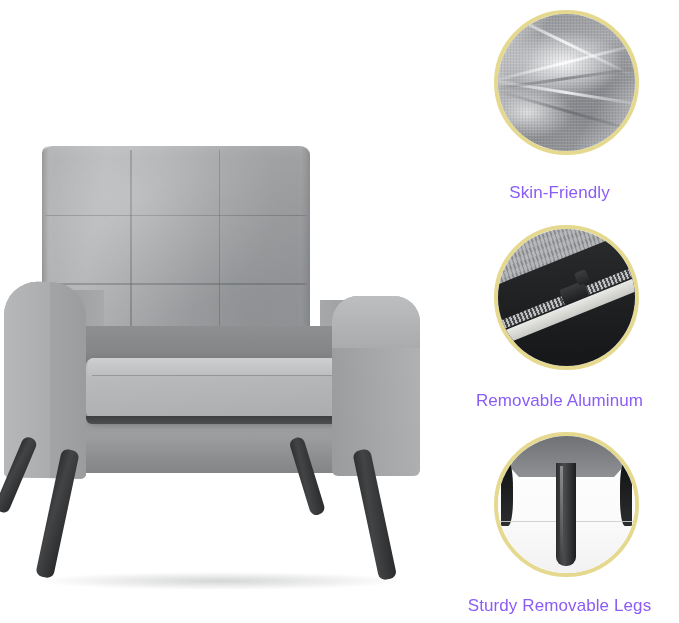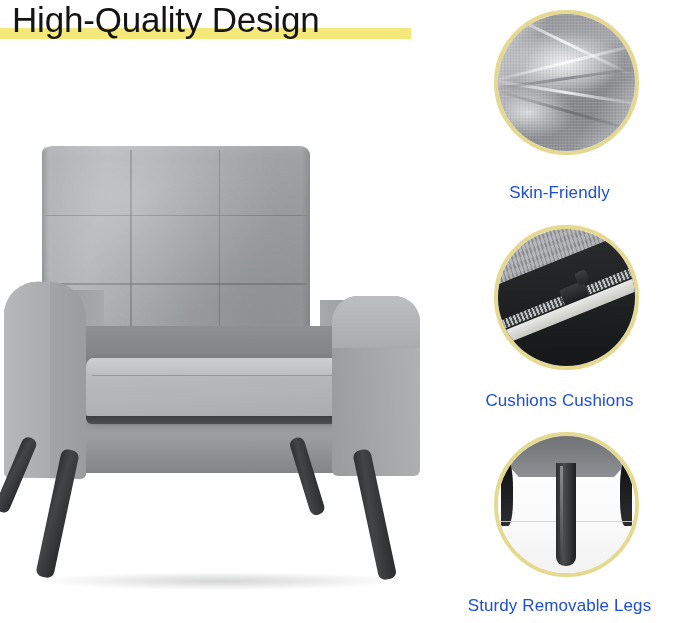--- a/index.html
+++ b/index.html
@@ -252,21 +252,21 @@
     box-sizing: content-box;
     overflow: hidden;
     background: #ffffff;
   }
   .feature-label {
     position: absolute;
     left: 0;
     width: 239px;
     text-align: center;
     font-size: 17px;
-    color: #1d4ed8;
+    color: #8b5cf6;
     font-weight: 400;
     letter-spacing: .1px;
     white-space: nowrap;
   }
 
   
   .fabric-art {
     position: absolute;
     inset: 0;
     background:
@@ -383,24 +383,20 @@
     position: absolute;
     left: 0; right: 0; top: 62%; height: 1.5px;
     background: rgba(205,206,208,.9);
   }
 </style>
 </head>
 <body>
 
 <div id="page">
 
-  <div id="title-block">
-    <div id="title-highlight"></div>
-    <div id="page-title">High-Quality Design</div>
-  </div>
 
   <div id="chair-figure">
 
     <div class="back-rest">
       <div class="seam v" style="left:33%"></div>
       <div class="seam v" style="left:66%"></div>
       <div class="seam h" style="top:33%"></div>
       <div class="seam h" style="top:66%"></div>
       <div class="edge-left"></div>
       <div class="edge-right"></div>
@@ -457,21 +453,21 @@
       <div class="feature-circle" style="top:0;">
         <div class="zipper-art">
           <div class="gray-panel"></div>
           <div class="black-panel"></div>
           <div class="white-strip"></div>
           <div class="zip-teeth"></div>
           <div class="zip-slider"></div>
           <div class="zip-pull"></div>
         </div>
       </div>
-      <div class="feature-label" style="top:166px;">Cushions Cushions</div>
+      <div class="feature-label" style="top:166px;">Removable Aluminum</div>
     </div>
 
     <div class="feature" style="top:432px;">
       <div class="feature-circle" style="top:0;">
         <div class="leg-art">
           <div class="chair-underside"></div>
           <div class="side-dark-left"></div>
           <div class="side-dark-right"></div>
           <div class="floor-line"></div>
           <div class="leg-post"></div>

